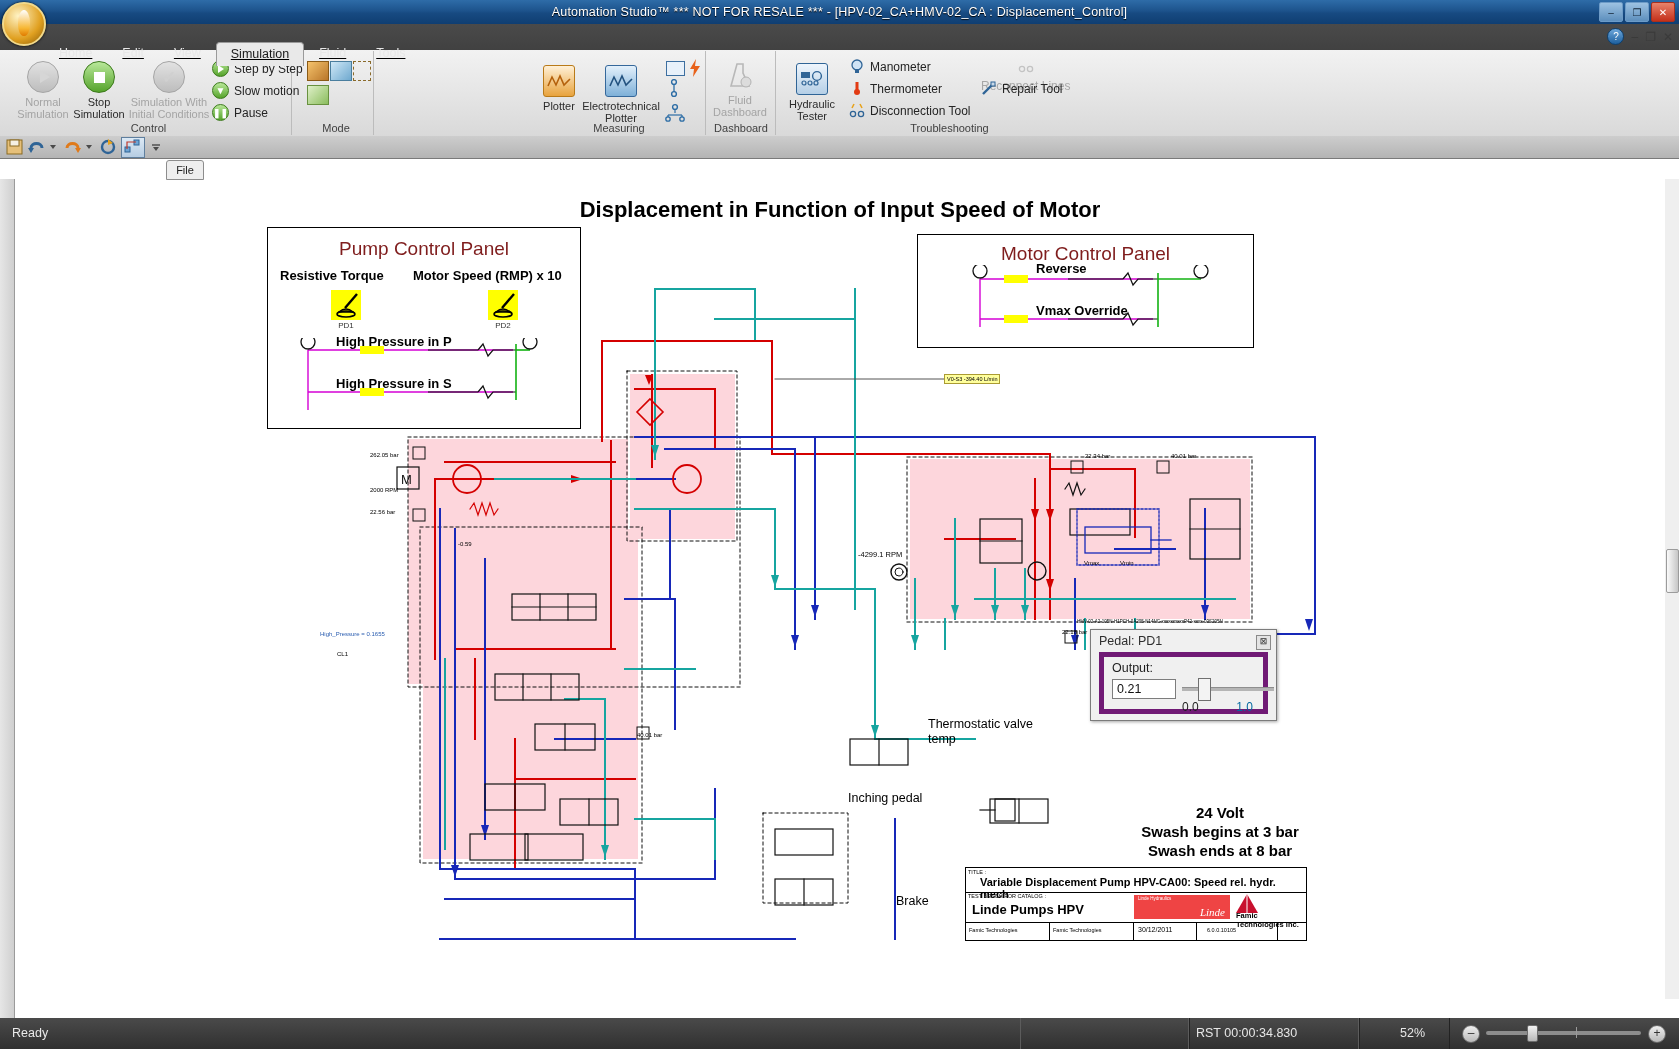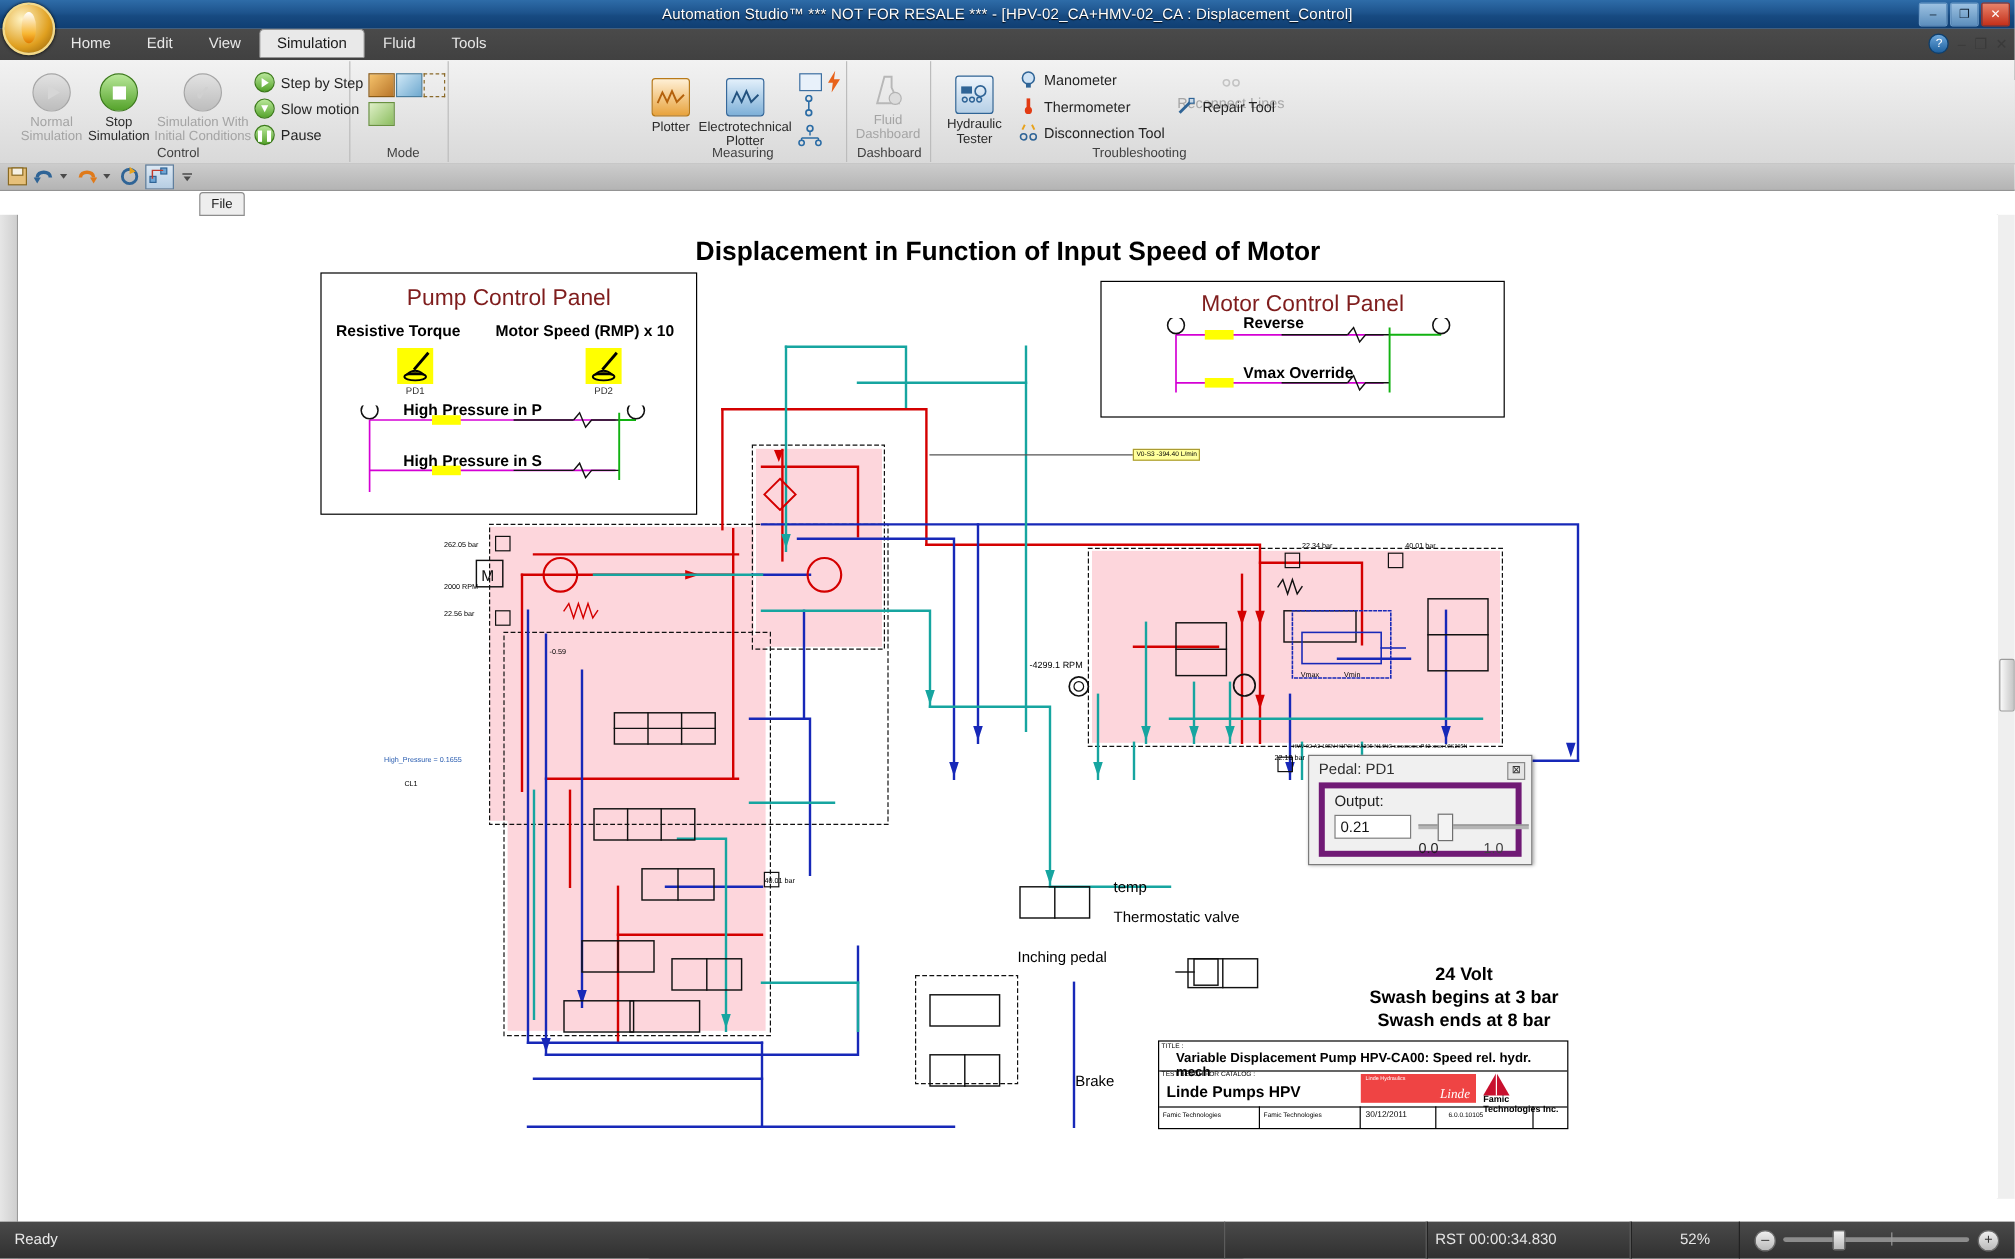--- a/index.html
+++ b/index.html
@@ -22,21 +22,21 @@
   .orb{position:absolute;left:2px;top:2px;width:40px;height:40px;border-radius:50%;
     background:radial-gradient(circle at 35% 30%,#fff3c4,#e0a020 60%,#8a5a06);
     border:2px solid #f2d98a;box-shadow:0 0 3px #000;z-index:30;}
   .orb .flame{position:absolute;left:50%;top:6px;transform:translateX(-50%);
     width:12px;height:26px;border-radius:50% 50% 45% 45%;
     background:linear-gradient(to bottom,#fff,#f7b733 70%,#e07b00);}
 
   
   .ribbonbar{position:absolute;left:0;top:24px;width:1679px;height:112px;
     background:linear-gradient(to bottom,#4a4a4a,#3b3b3b 38%,#d7d7d7 38%,#cfcfcf 100%);}
-  .tabstrip{position:absolute;left:44px;top:24px;height:26px;display:flex;align-items:flex-start;z-index:20;}
+  .tabstrip{position:absolute;left:44px;top:40px;height:26px;display:flex;align-items:flex-end;z-index:20;text-decoration:underline;}
   .tab{padding:4px 14px 5px;font-size:12.5px;color:#e8e8e8;cursor:default;border:1px solid transparent;}
   .tab.active{background:#e9e9e9;color:#1a1a1a;border:1px solid #9a9a9a;border-bottom:none;
     border-radius:4px 4px 0 0;}
   .help-icons{position:absolute;right:6px;top:28px;display:flex;gap:7px;align-items:center;z-index:20;}
   .hcirc{width:15px;height:15px;border-radius:50%;background:linear-gradient(to bottom,#6ea8dc,#1c5f9e);
     color:#fff;font-size:10px;text-align:center;line-height:15px;border:1px solid #0d3f6e;}
   .hmin{color:#3a3a3a;font-size:12px;line-height:12px;}
 
   .ribbon{position:absolute;left:0;top:50px;width:1679px;height:86px;
     background:linear-gradient(to bottom,#f2f2f2,#d9d9d9);border-bottom:1px solid #9f9f9f;}
@@ -109,21 +109,21 @@
   .pdlg-title{position:absolute;left:8px;top:4px;font-size:12.5px;color:#2f2f2f;}
   .pdlg-x{position:absolute;right:5px;top:5px;width:13px;height:13px;border:1px solid #8a8a8a;
      background:#e4e4e4;font-size:9px;line-height:11px;text-align:center;color:#333;}
   .pdlg-body{position:absolute;left:8px;top:22px;right:8px;bottom:6px;border:5px solid #701a75;background:#f0f0f0;}
   .pdlg-out{position:absolute;left:8px;top:4px;font-size:12.5px;color:#1e1e1e;}
   .pdlg-input{position:absolute;left:8px;top:22px;width:58px;height:18px;background:#fff;border:1px solid #7d7d7d;
      font-size:12.5px;color:#111;padding-left:4px;line-height:18px;}
   .pdlg-track{position:absolute;left:78px;top:30px;width:92px;height:3px;background:#b5b5b5;border-top:1px solid #8e8e8e;}
   .pdlg-thumb{position:absolute;left:94px;top:21px;width:11px;height:21px;background:#f3f3f3;border:1px solid #6f6f6f;}
   .pdlg-min{position:absolute;left:78px;top:43px;font-size:12px;color:#1e1e1e;}
-  .pdlg-max{position:absolute;right:10px;top:43px;font-size:12px;color:#404040;}
+  .pdlg-max{position:absolute;right:10px;top:43px;font-size:12px;color:#0369a1;}
 
   
   .tblock{position:absolute;border:1px solid #000;background:#fff;font-size:8px;}
   .tb-cap{position:absolute;font-size:5.5px;color:#000;}
   .tb-main{position:absolute;font-size:11px;font-weight:bold;color:#000;}
   .tb-sub{position:absolute;font-size:13px;font-weight:bold;color:#000;}
   .lindelogo{position:absolute;background:#ef4444;color:#fff;}
   .famic{position:absolute;font-size:7.5px;font-weight:bold;color:#000;}
 </style>
 </head>
@@ -634,21 +634,21 @@
     <div class="measlabel" style="left:322px;top:472px;">CL1</div>
     <div class="measlabel" style="left:1070px;top:274px;">22.34 bar</div>
     <div class="measlabel" style="left:1156px;top:274px;">40.01 bar</div>
     <div class="measlabel" style="left:843px;top:371px;font-size:7.5px;">-4299.1 RPM</div>
     <div class="measlabel" style="left:1047px;top:450px;">22.18 bar</div>
     <div class="measlabel" style="left:1069px;top:381px;">Vmax</div>
     <div class="measlabel" style="left:1105px;top:381px;">Vmin</div>
     <div class="measlabel" style="left:1062px;top:440px;font-size:4.5px;">HMV-02-A2-105N-H1PCH-0A205-N14NC-xxxxxxxxxxP42-xxxx-03S205N</div>
     <div class="measlabel" style="left:929px;top:195px;background:#ffff9c;border:1px solid #aa9b33;padding:1px 2px;font-size:5.5px;">V0-S3     -394.40 L/min</div>
 
-    <div class="annot" style="left:913px;top:538px;margin-top:40px;">Thermostatic valve</div>
+    <div class="annot" style="left:913px;top:538px;">Thermostatic valve</div>
     <div class="annot" style="left:913px;top:553px;">temp</div>
     <div class="annot" style="left:833px;top:612px;">Inching pedal</div>
     <div class="annot" style="left:881px;top:715px;">Brake</div>
 
     <div class="bignote" style="left:1095px;top:625px;width:220px;">24 Volt</div>
     <div class="bignote" style="left:1095px;top:644px;width:220px;">Swash begins at 3 bar</div>
     <div class="bignote" style="left:1095px;top:663px;width:220px;">Swash ends at 8 bar</div>
 
     <div class="pdlg" style="left:1055px;top:450px;width:185px;height:90px;margin-left:20px;">
       <div class="pdlg-title">Pedal: PD1</div>

